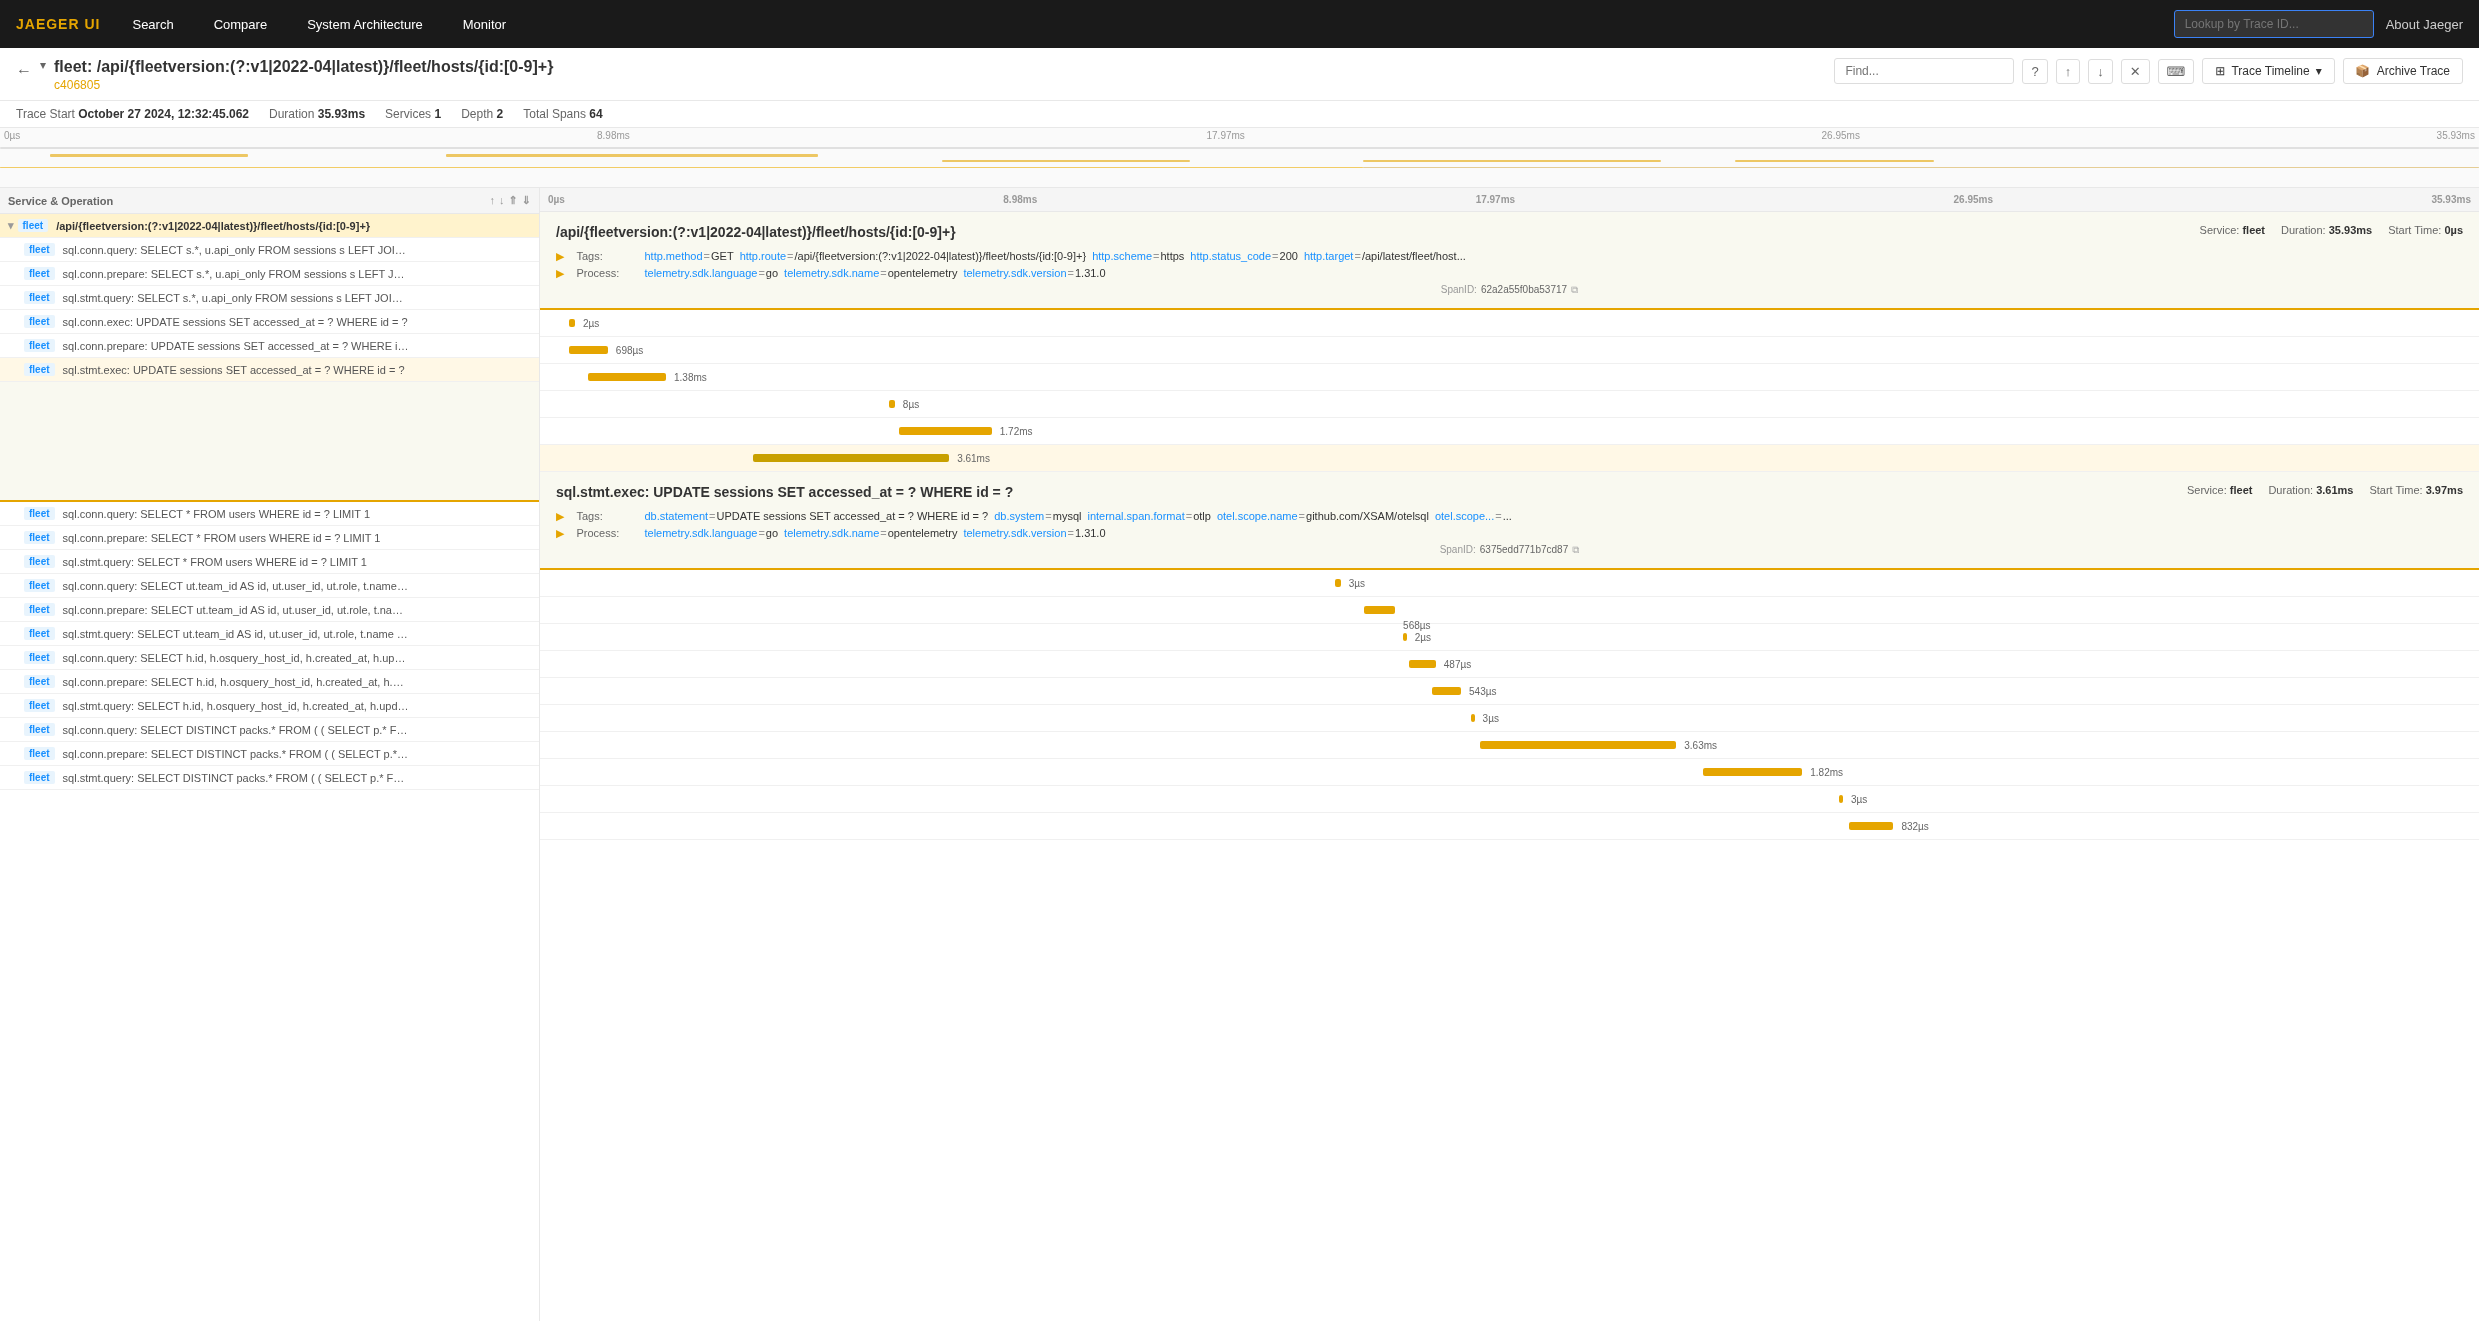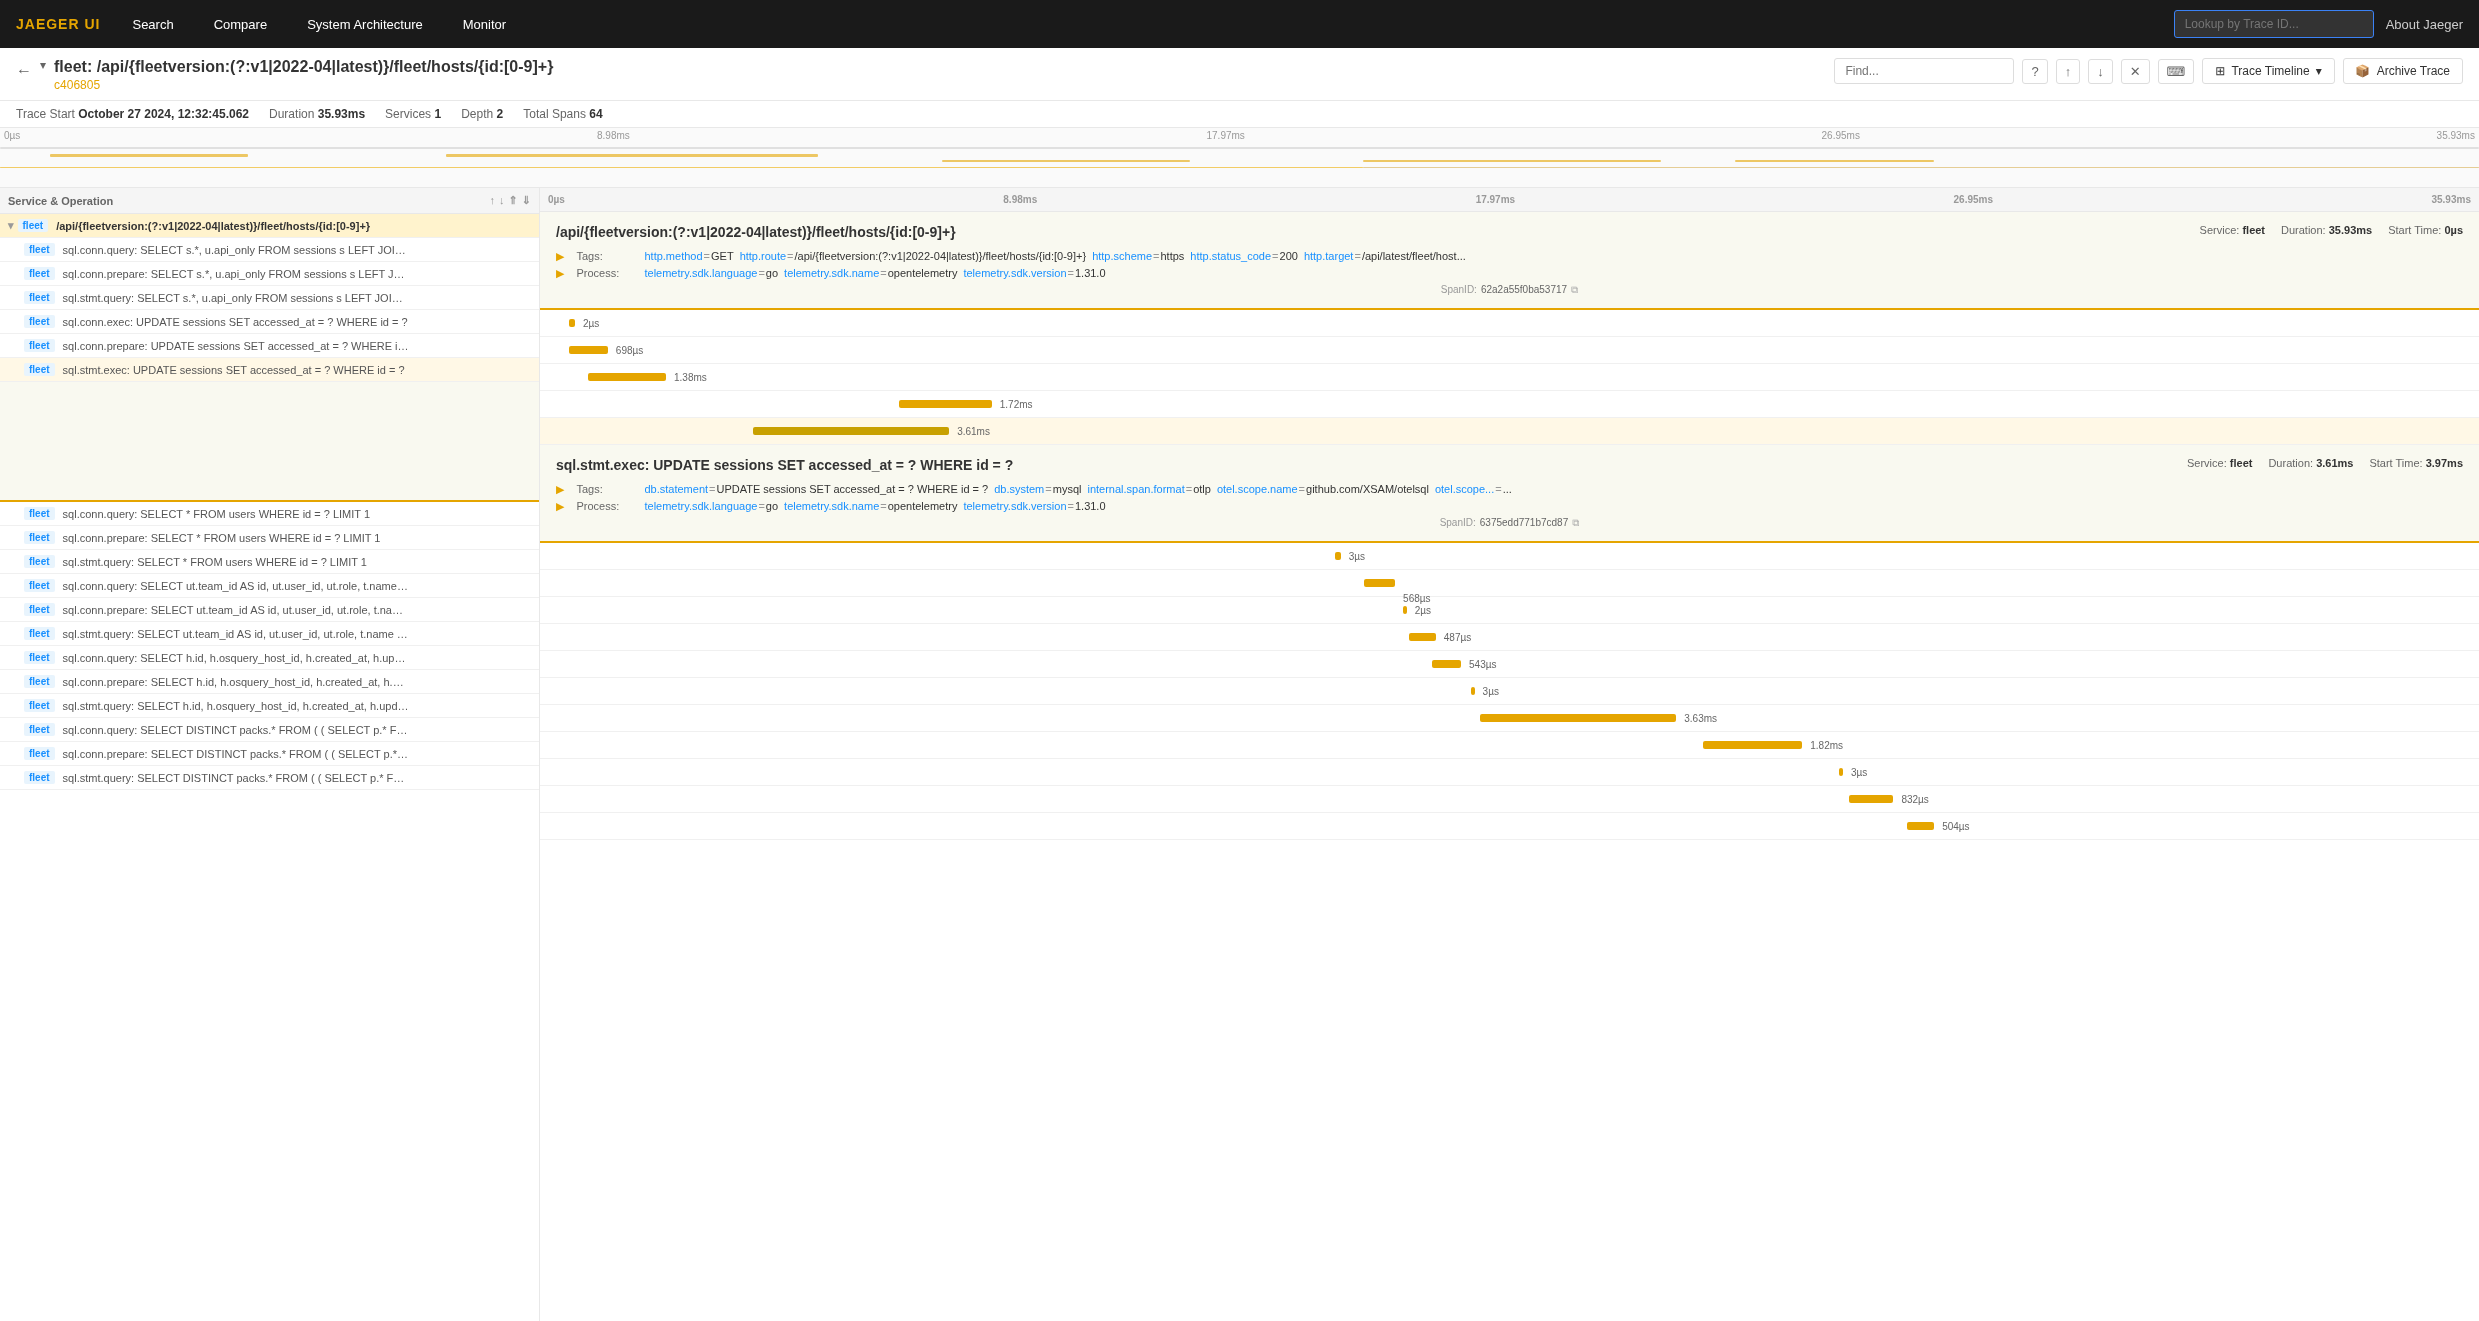--- a/index.html
+++ b/index.html
@@ -638,20 +638,24 @@
     </div>
     <div class="span-bar-row">
       <div class="span-bar" style="left:1.5%;width:2%;"></div>
       <span class="span-duration-left" style="position:absolute;left:calc(3.5% + 4px);">698µs</span>
     </div>
     <div class="span-bar-row">
       <div class="span-bar" style="left:2.5%;width:4%;"></div>
       <span class="span-duration-left" style="position:absolute;left:calc(6.5% + 4px);">1.38ms</span>
     </div>
     <div class="span-bar-row">
+      <div class="span-bar" style="left:18%;width:0.3%;"></div>
+      <span class="span-duration-left" style="position:absolute;left:calc(18.3% + 4px);">8µs</span>
+    </div>
+    <div class="span-bar-row">
       <div class="span-bar" style="left:18.5%;width:4.8%;"></div>
       <span class="span-duration-left" style="position:absolute;left:calc(23.3% + 4px);">1.72ms</span>
     </div>
     <div class="span-bar-row" style="background:#fff8e6;">
       <div class="span-bar" style="left:11%;width:10.1%;background:#c8a000;"></div>
       <span class="span-duration-left" style="position:absolute;left:calc(21.1% + 4px);">3.61ms</span>
     </div>
 
     <div class="span-detail">
       <div class="span-detail-header">
@@ -724,18 +728,14 @@
       <span class="span-duration-left" style="position:absolute;left:calc(65.1% + 4px);">1.82ms</span>
     </div>
     <div class="span-bar-row">
       <div class="span-bar" style="left:67%;width:0.2%;"></div>
       <span class="span-duration-left" style="position:absolute;left:calc(67.2% + 4px);">3µs</span>
     </div>
     <div class="span-bar-row">
       <div class="span-bar" style="left:67.5%;width:2.3%;"></div>
       <span class="span-duration-left" style="position:absolute;left:calc(69.8% + 4px);">832µs</span>
     </div>
-    <div class="span-bar-row">
-      <div class="span-bar" style="left:70.5%;width:1.4%;"></div>
-      <span class="span-duration-left" style="position:absolute;left:calc(71.9% + 4px);">504µs</span>
-    </div>
   </div>
 </div>
 
 </body></html>

